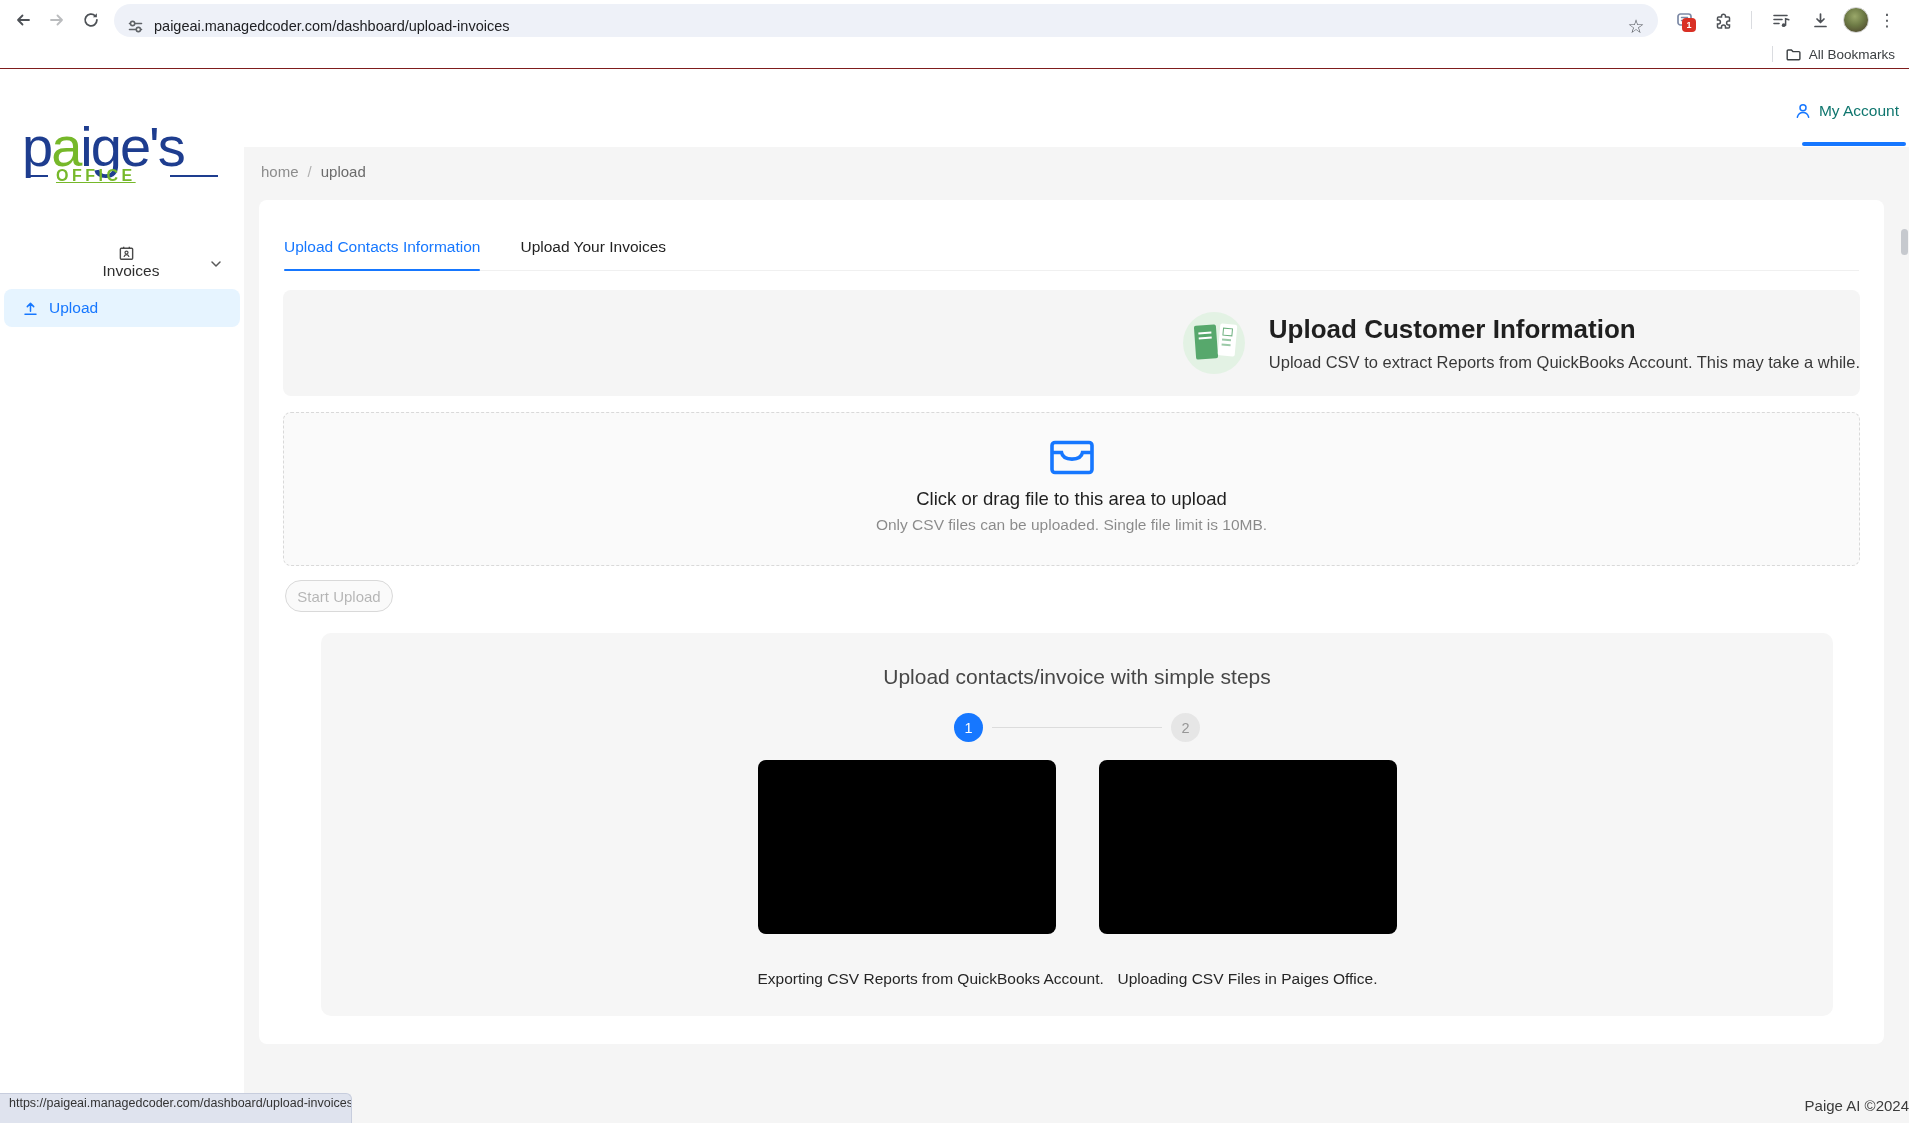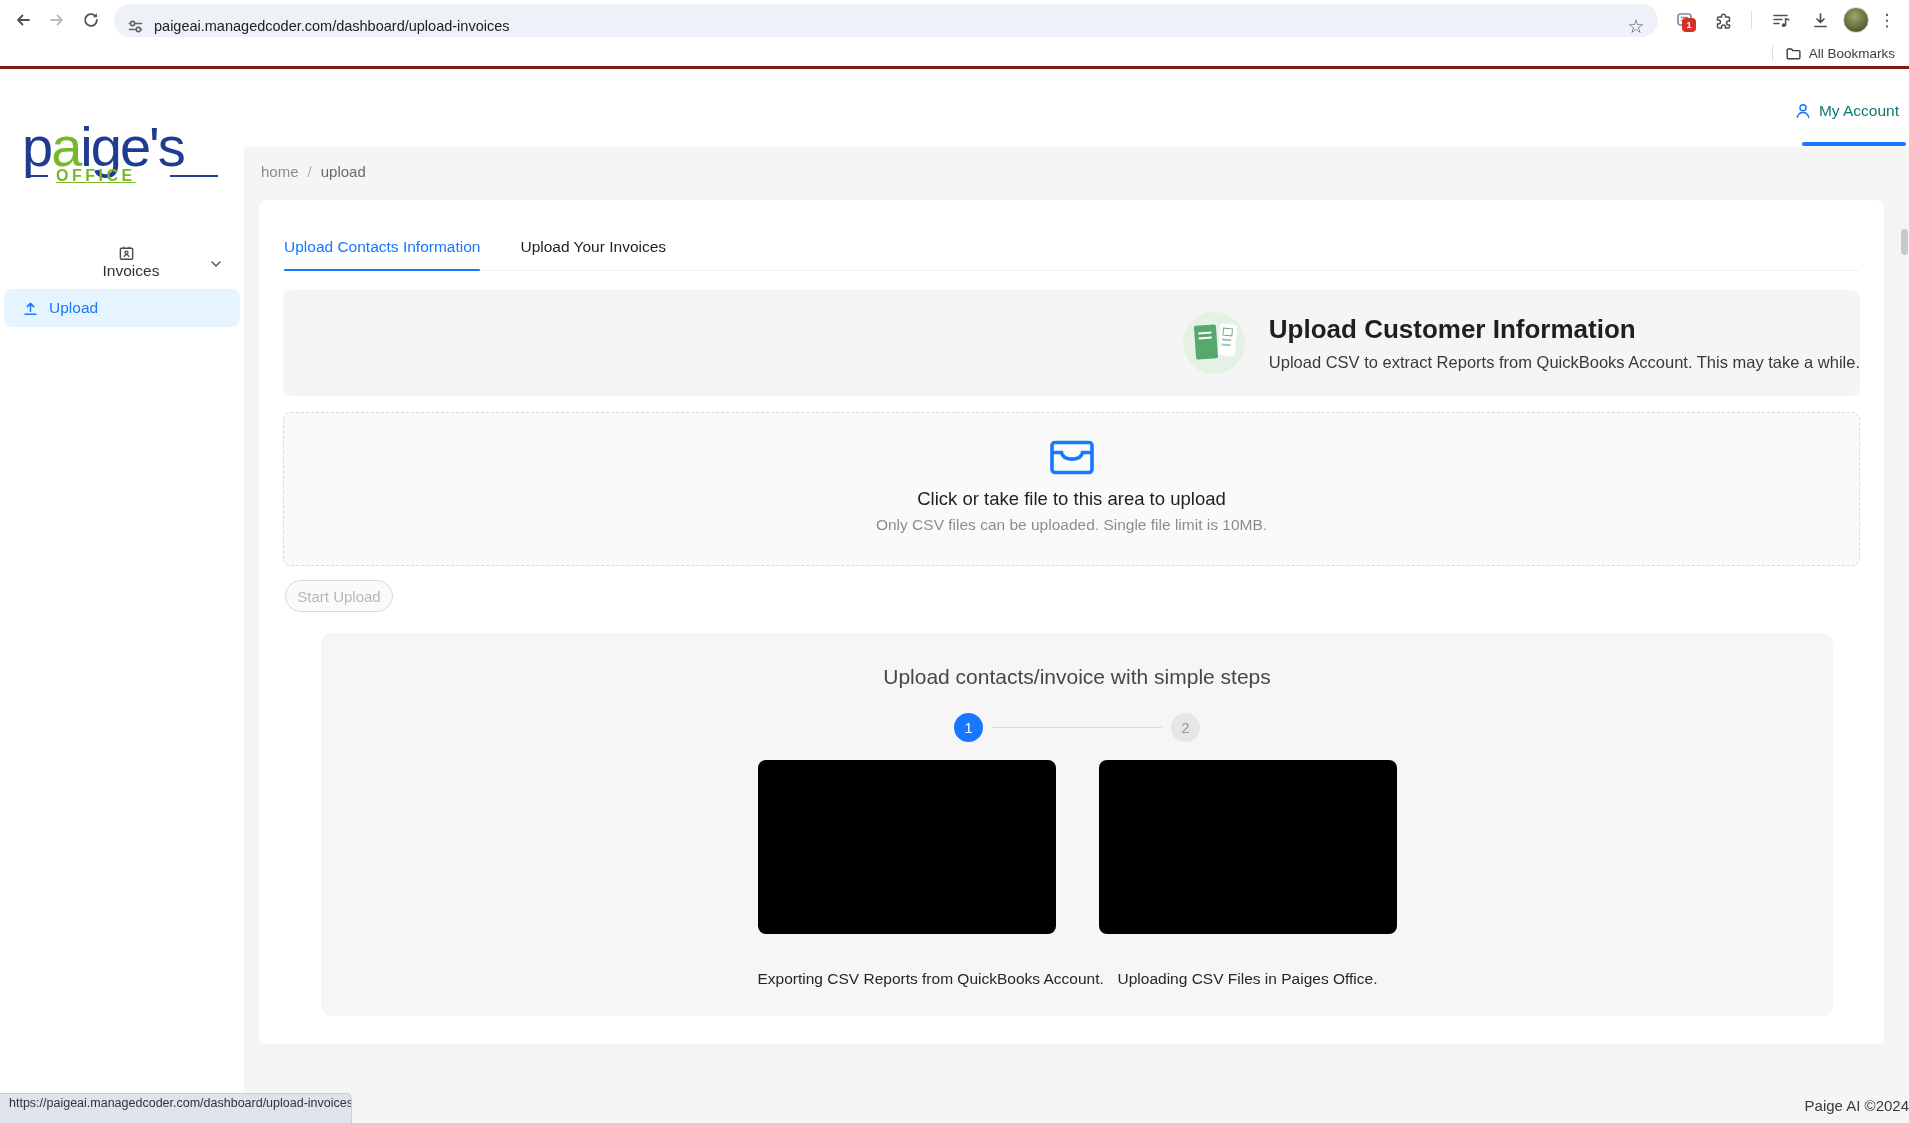--- a/index.html
+++ b/index.html
@@ -14,21 +14,21 @@
   .tb-btn.disabled { opacity:.38; }
   .omnibox { flex:1; height:33px; margin:0 10px 0 6px; background:#eef1f8; border-radius:17px; display:flex; align-items:center; padding:12px 8px 0 13px; min-width:0; }
   .omni-url { flex:1; font-size:14.5px; color:#202124; white-space:nowrap; overflow:hidden; }
   .omni-star { width:28px; height:28px; display:flex; align-items:center; justify-content:center; font-size:19px; color:#4d5156; }
   .right-icons { display:flex; align-items:center; gap:6px; flex:0 0 auto; }
   .ext-wrap { position:relative; width:32px; height:32px; display:flex; align-items:center; justify-content:center; }
   .ext-badge { position:absolute; left:14px; top:14px; min-width:14px; height:14px; background:#d93025; color:#fff; border-radius:4px; font-size:9px; font-weight:700; display:flex; align-items:center; justify-content:center; padding:0 3px; }
   .tb-sep { width:1px; height:18px; background:#dadce0; margin:0 5px; }
   .avatar { width:26px; height:26px; border-radius:50%; background:radial-gradient(circle at 45% 35%, #9aa86a 0%, #6d7a45 45%, #463a28 100%); border:1px solid #d5d5d5; }
   .kebab { width:24px; height:32px; display:flex; align-items:center; justify-content:center; font-size:17px; color:#4d5156; letter-spacing:0; }
-  .bookmarks-row { position:absolute; left:0; top:40px; width:100%; height:29px; background:#fff; border-bottom:3px solid #7f1d1d; display:flex; align-items:center; justify-content:flex-end; padding-right:14px; }
+  .bookmarks-row { position:absolute; left:0; top:40px; width:100%; height:29px; background:#fff; border-bottom:1px solid #7f1d1d; display:flex; align-items:center; justify-content:flex-end; padding-right:14px; }
   .bm-sep { width:1px; height:16px; background:#dadce0; margin-right:12px; }
   .bm-label { font-size:13.5px; color:#3c4043; margin-left:7px; }
 
   
   .page { position:absolute; left:0; top:69px; width:1909px; height:1054px; background:#fff; }
 
   
   .sidebar { position:absolute; left:0; top:0; width:244px; height:100%; background:#fff; }
   .logo { position:absolute; left:22px; top:50px; width:196px; cursor:pointer; }
   .logo-main { font-size:56px; letter-spacing:-2px; line-height:1; color:#1e3d8f; }
@@ -252,21 +252,21 @@
           </div>
         </div>
 
         <div class="dropzone">
           <div class="dz-icon">
             <svg width="46" height="37" viewBox="0 0 46 37">
                 <rect x="3" y="3.5" width="40" height="30" rx="3" fill="none" stroke="#1677ff" stroke-width="3.6"></rect>
                 <path d="M3 13.5h9.5c.8 4.2 4 6.6 10.5 6.6s9.7-2.4 10.5-6.6H43" fill="none" stroke="#1677ff" stroke-width="3.6"></path>
               </svg>
           </div>
-          <div class="dz-title">Click or take file to this area to upload</div>
+          <div class="dz-title">Click or drag file to this area to upload</div>
           <div class="dz-hint">Only CSV files can be uploaded. Single file limit is 10MB.</div>
         </div>
 
         <button class="start-btn" disabled="">Start Upload</button>
 
         <div class="steps-panel">
           <div class="steps-title">Upload contacts/invoice with simple steps</div>
           <div class="steps-row">
             <div class="step-dot active">1</div>
             <div class="step-line"></div>

